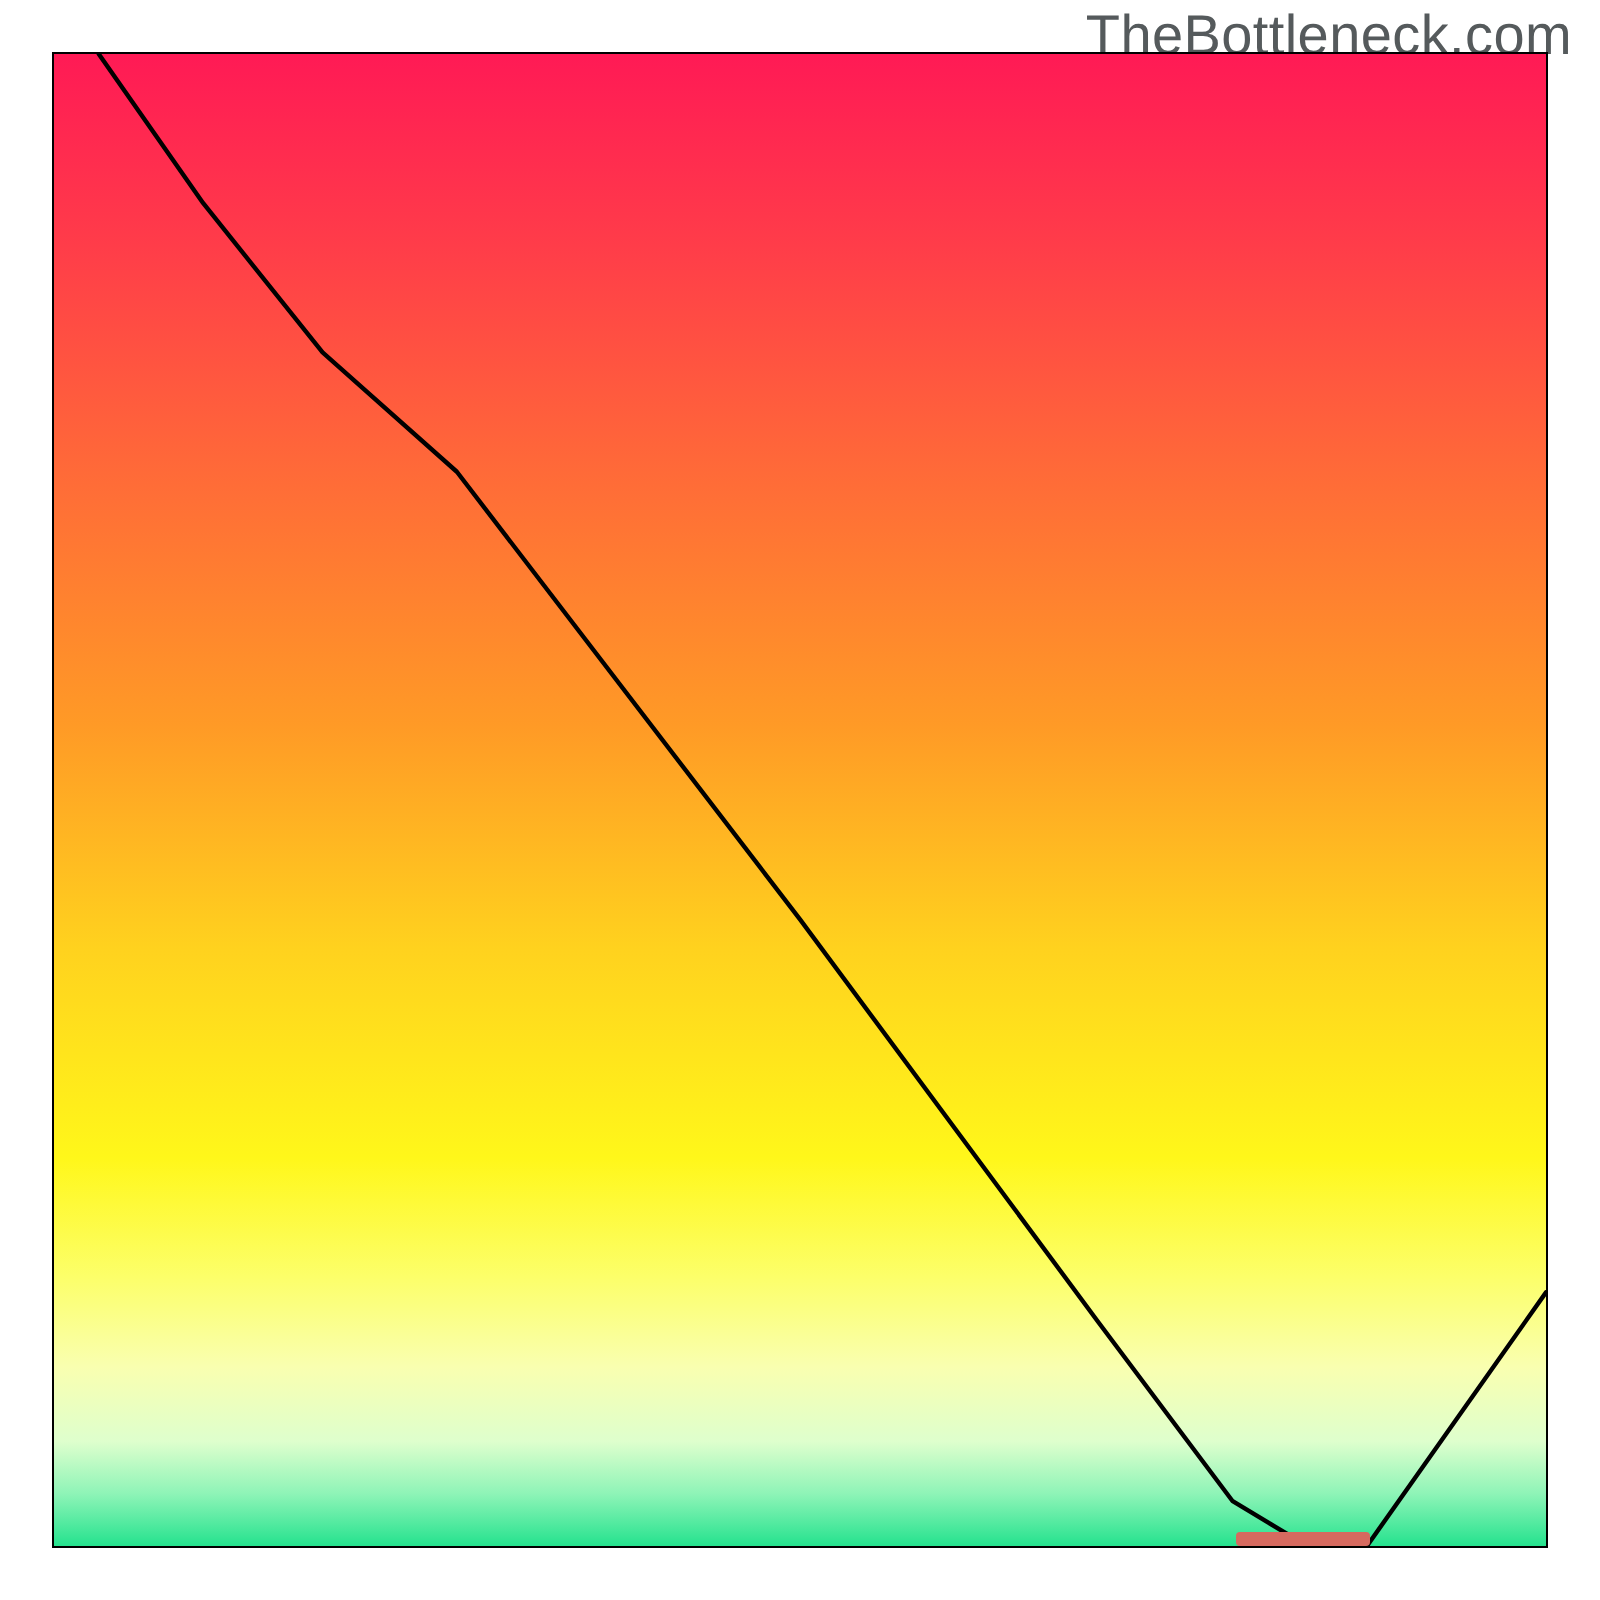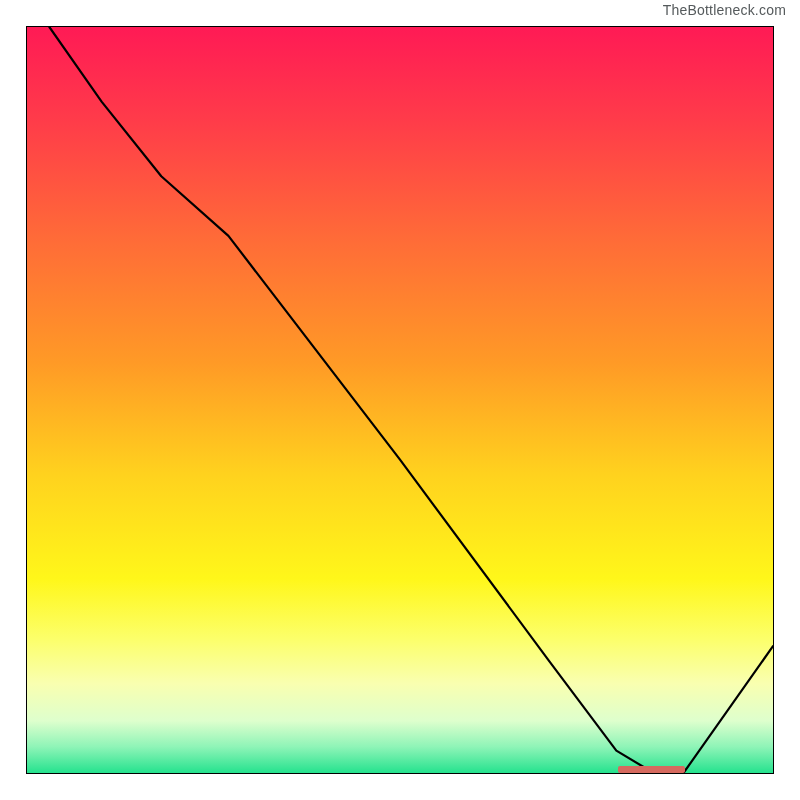--- a/index.html
+++ b/index.html
@@ -13,21 +13,21 @@
   }
   .container {
     position: relative;
     width: 800px;
     height: 800px;
   }
   .watermark {
     position: absolute;
     top: 2px;
     right: 14px;
-    font-size: 14px;
+    font-size: 28px;
     font-weight: 500;
     color: #555a5c;
     letter-spacing: 0.2px;
   }
   .plot-wrap {
     position: absolute;
     left: 26px;
     top: 26px;
     width: 748px;
     height: 748px;

